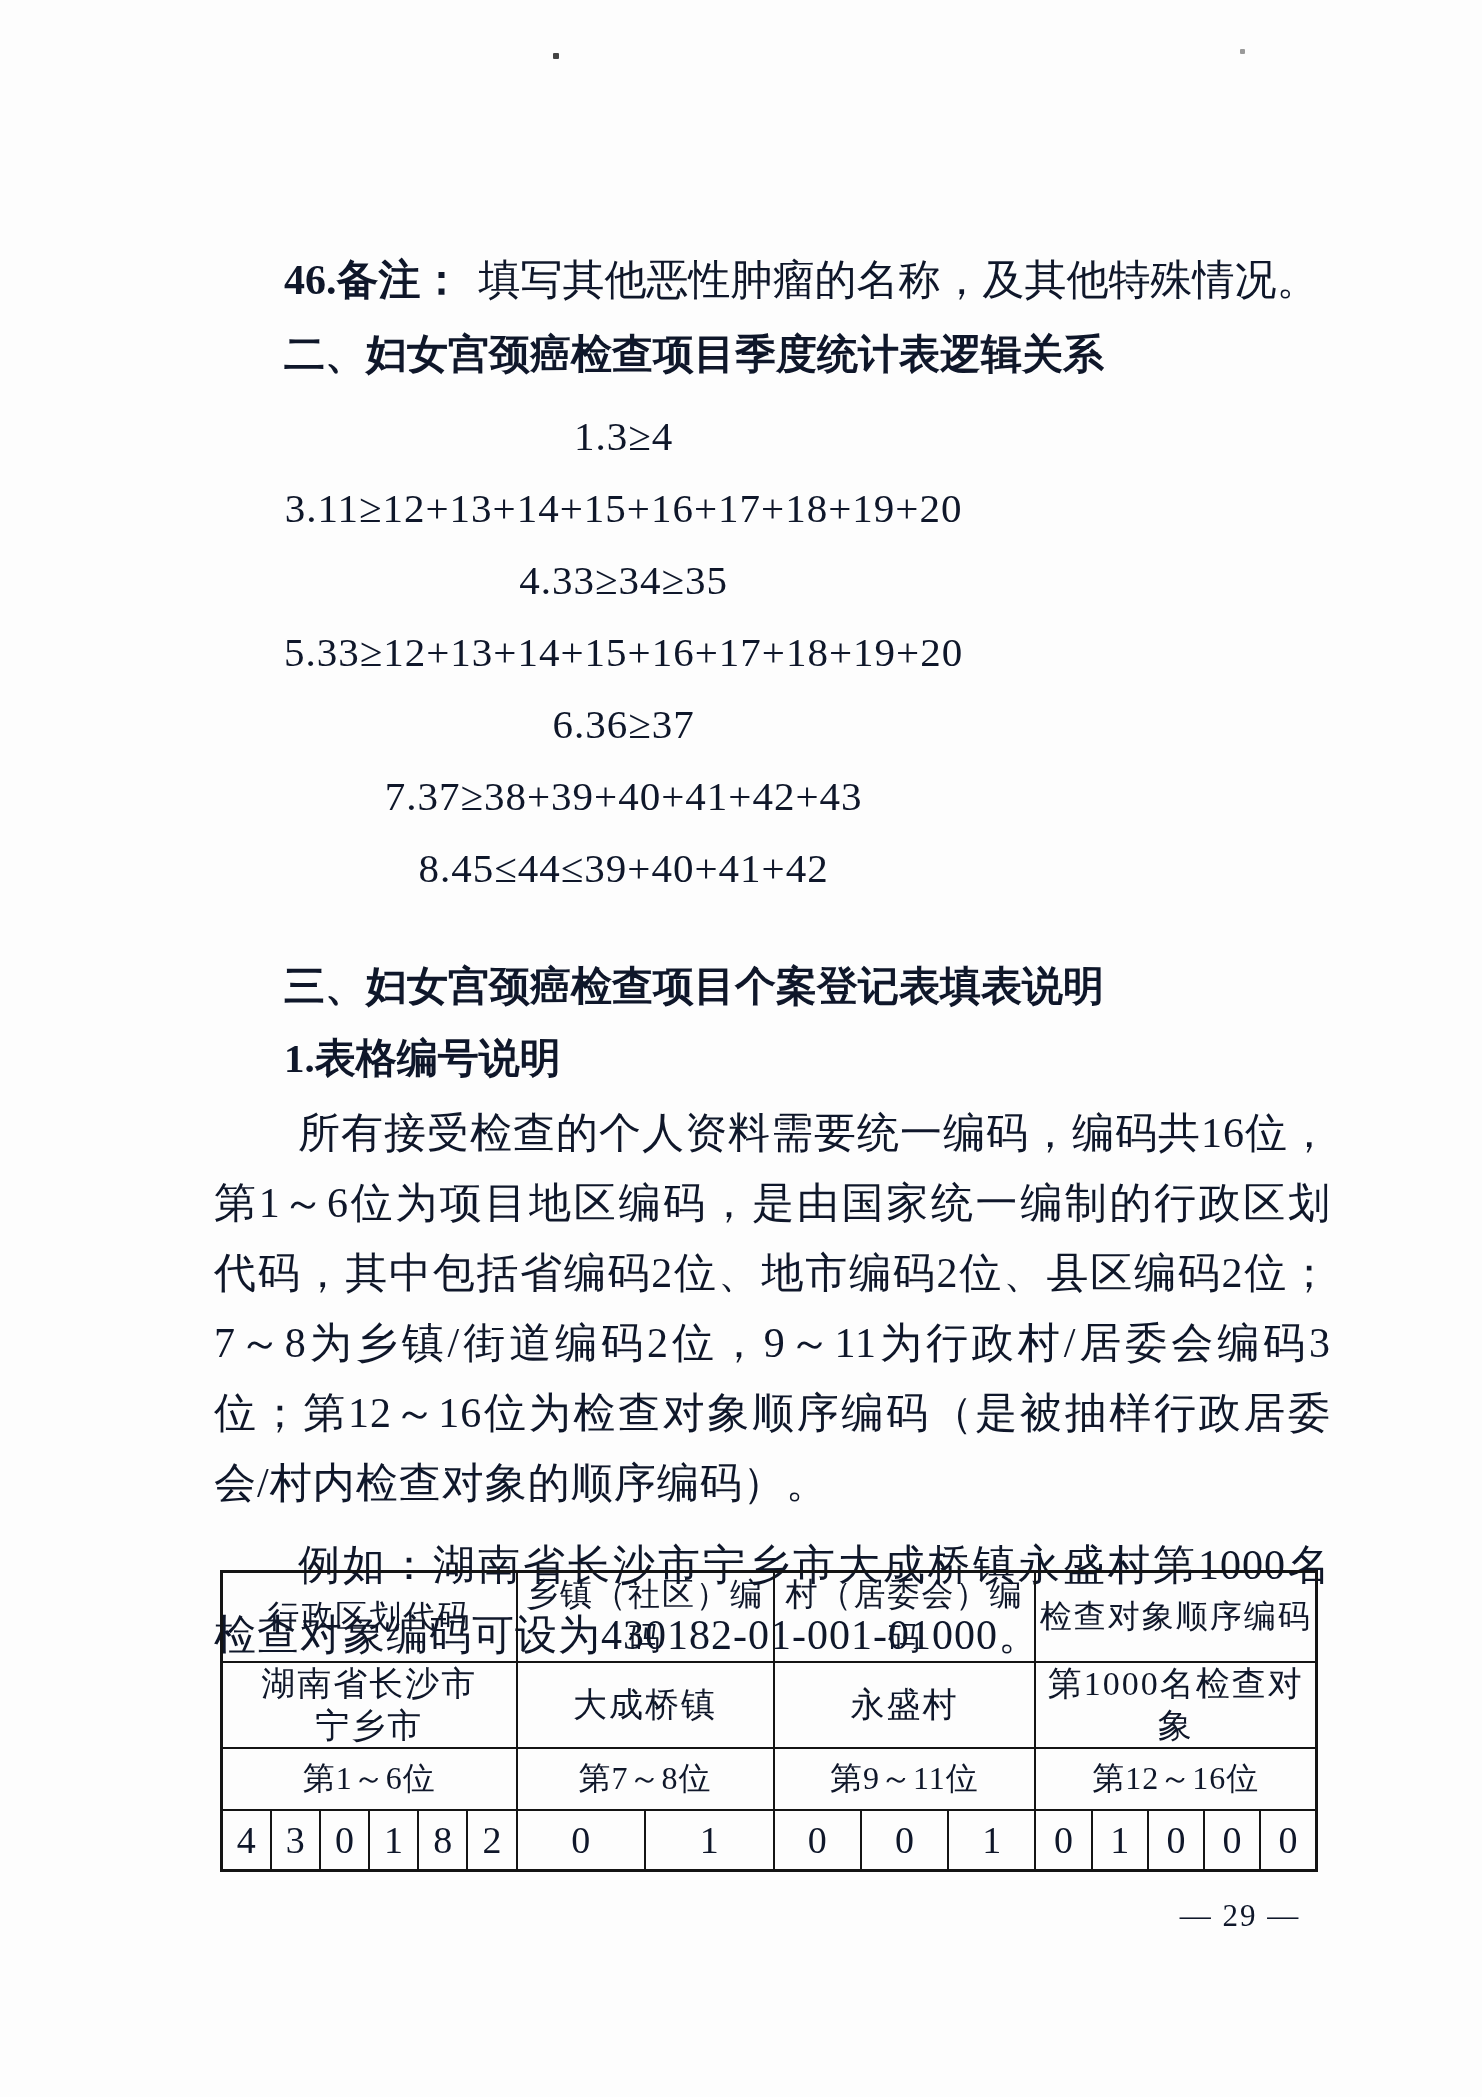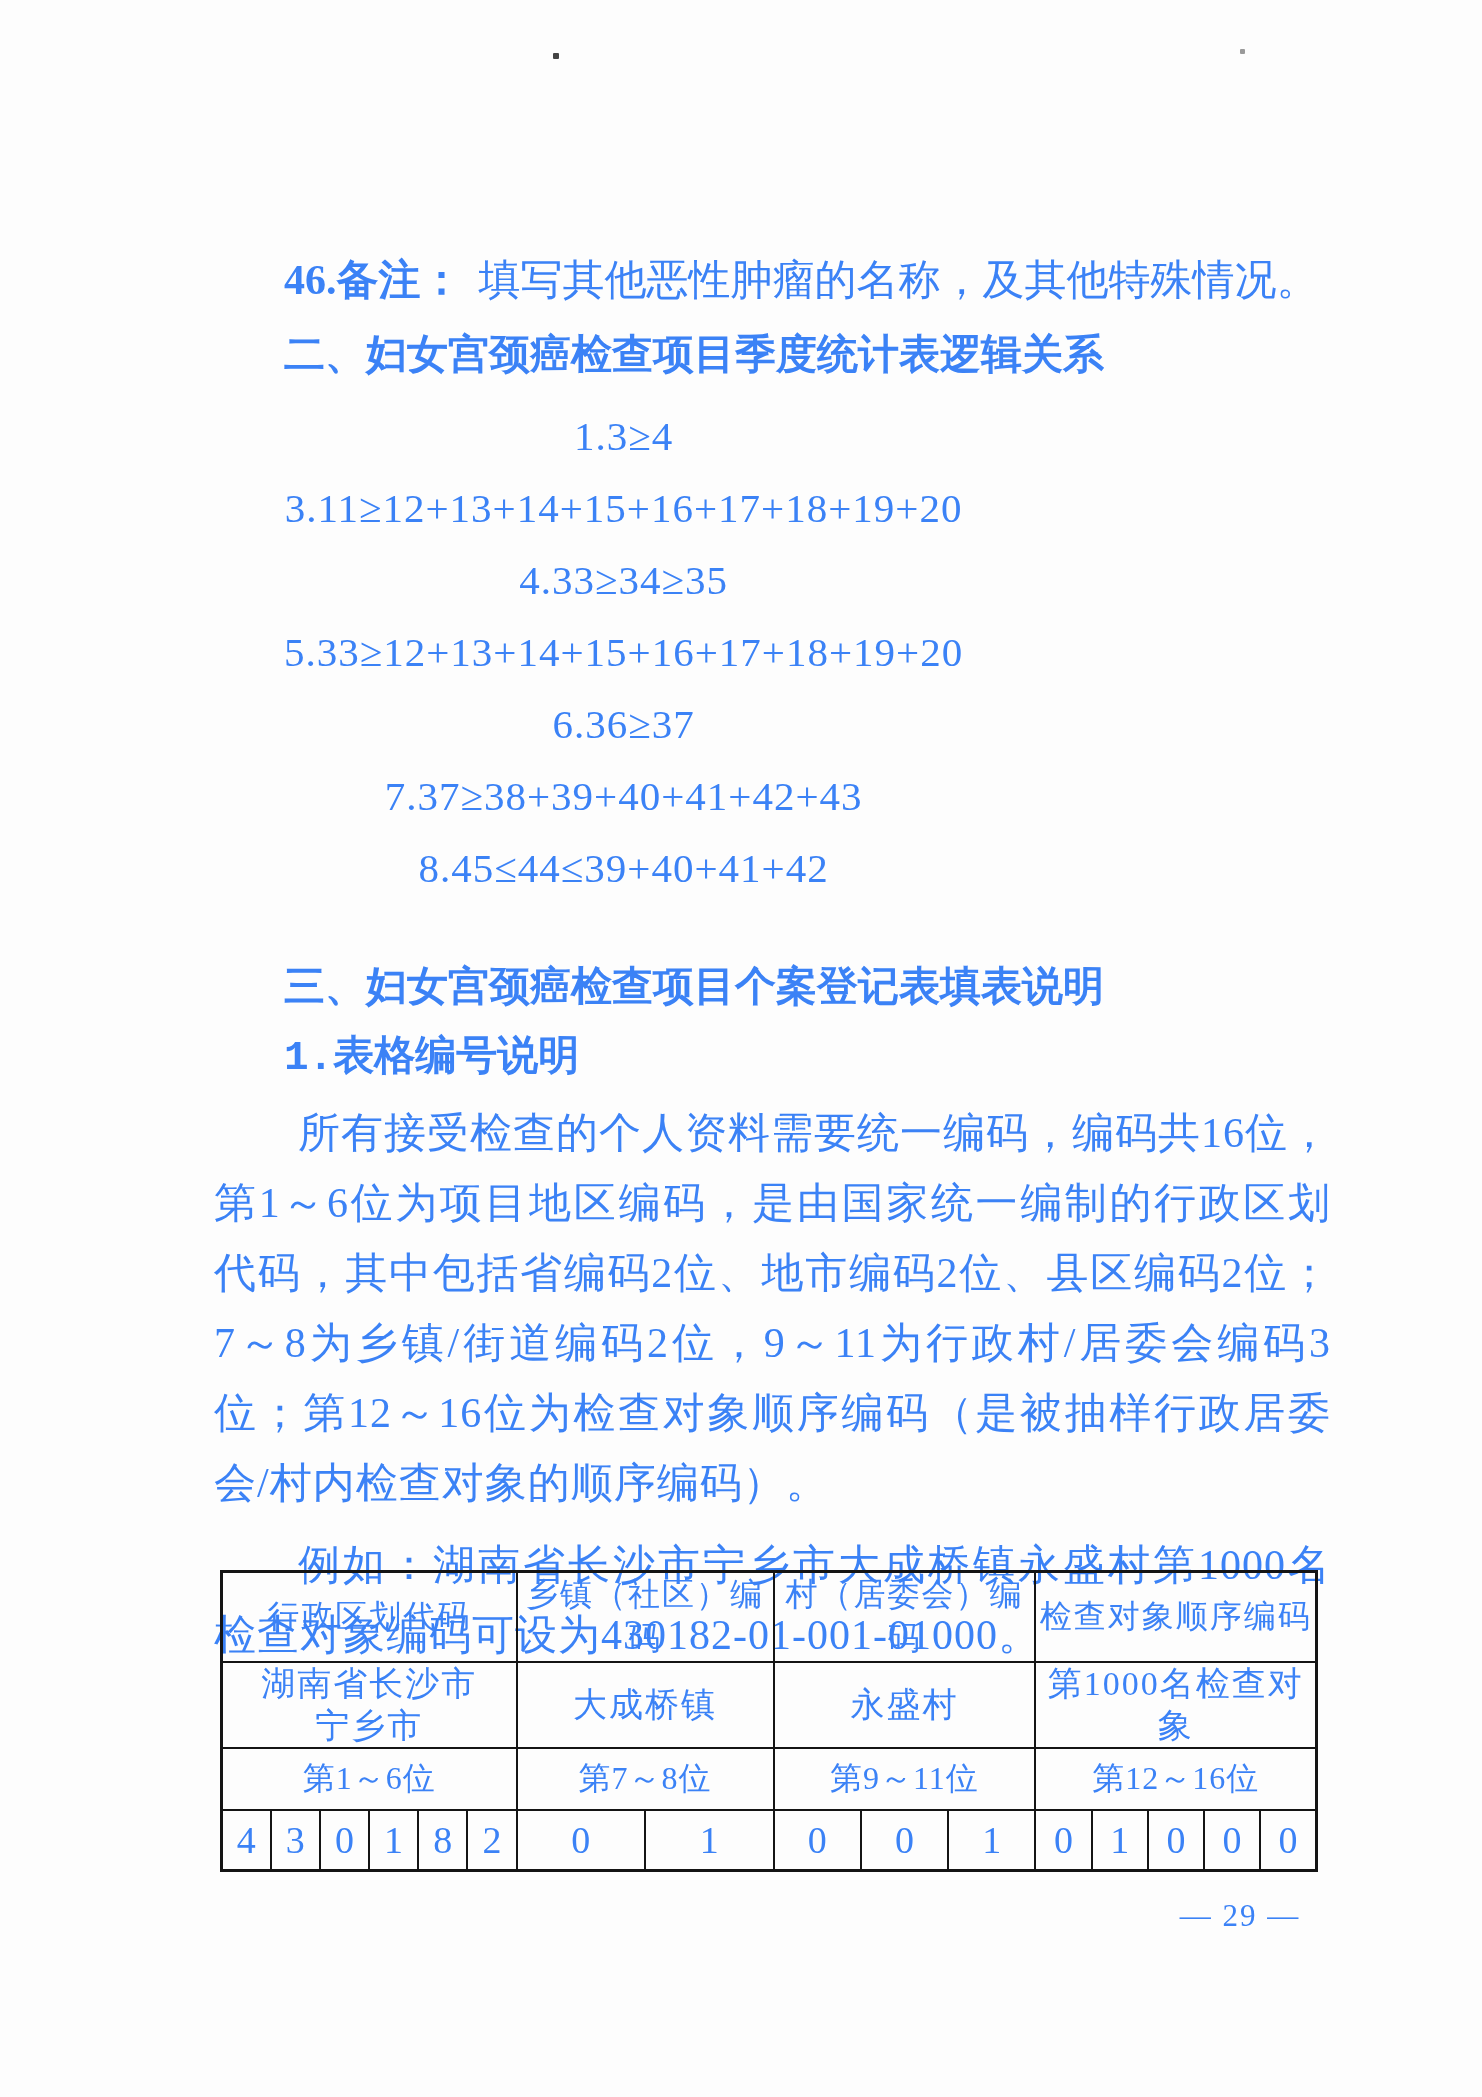--- a/index.html
+++ b/index.html
@@ -1,20 +1,20 @@
 <!DOCTYPE html>
 <html lang="zh"><head>
 <meta charset="utf-8">
 <style>
   html,body{margin:0;padding:0;background:#e8e8e8;}
   .page{
     position:relative;
     width:1482px;height:2097px;
     background:#fdfdfd;
-    color:#3b82f6;
+    color:#0f172a;
     overflow:hidden;
     font-family:"Liberation Serif","DejaVu Serif",serif;
   }
   .speck{position:absolute;background:#444;border-radius:1px;}
   .s1{left:553px;top:53px;width:6px;height:6px;}
   .s2{left:1240px;top:49px;width:5px;height:5px;background:#9a9a9a;}
 
   .remark{
     position:absolute;left:284px;top:252px;right:140px;
     font-size:42px;line-height:56px;white-space:nowrap;
@@ -27,21 +27,21 @@
     font-weight:700;font-size:41px;line-height:56px;white-space:nowrap;
   }
   .h-quarterly{top:326px;}
   .h-case{top:958px;}
 
   .rules{position:absolute;left:284px;top:400px;}
   .rule{font-size:41px;line-height:72px;letter-spacing:1px;white-space:nowrap;text-align:center;}
 
   .sub{
     position:absolute;left:284px;top:1030px;
-    font-size:41px;line-height:56px;font-weight:700;white-space:nowrap;font-family:Liberation Mono, monospace;
+    font-size:41px;line-height:56px;font-weight:700;white-space:nowrap;
   }
 
   .paras{position:absolute;left:202px;top:1086px;width:1141px;}
   .paras p{
     margin:12px;font-size:42px;line-height:70px;
     text-indent:84px;text-align:justify;letter-spacing:1px;
   }
 
   table.codes{
     position:absolute;left:220px;top:1570px;width:1098px;

